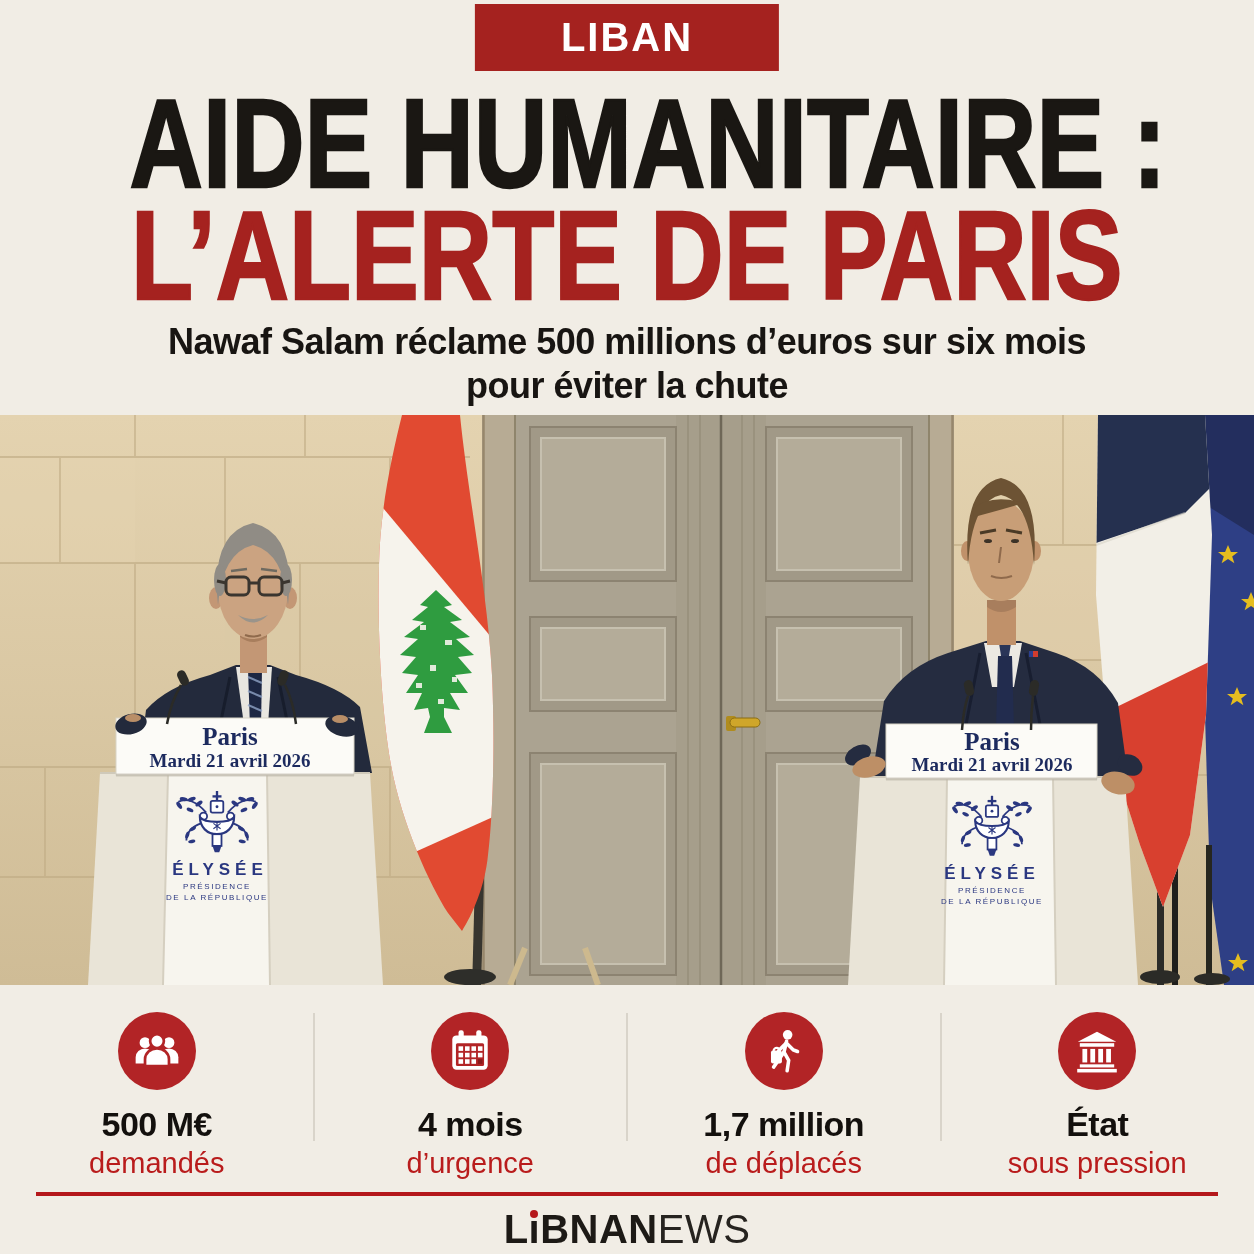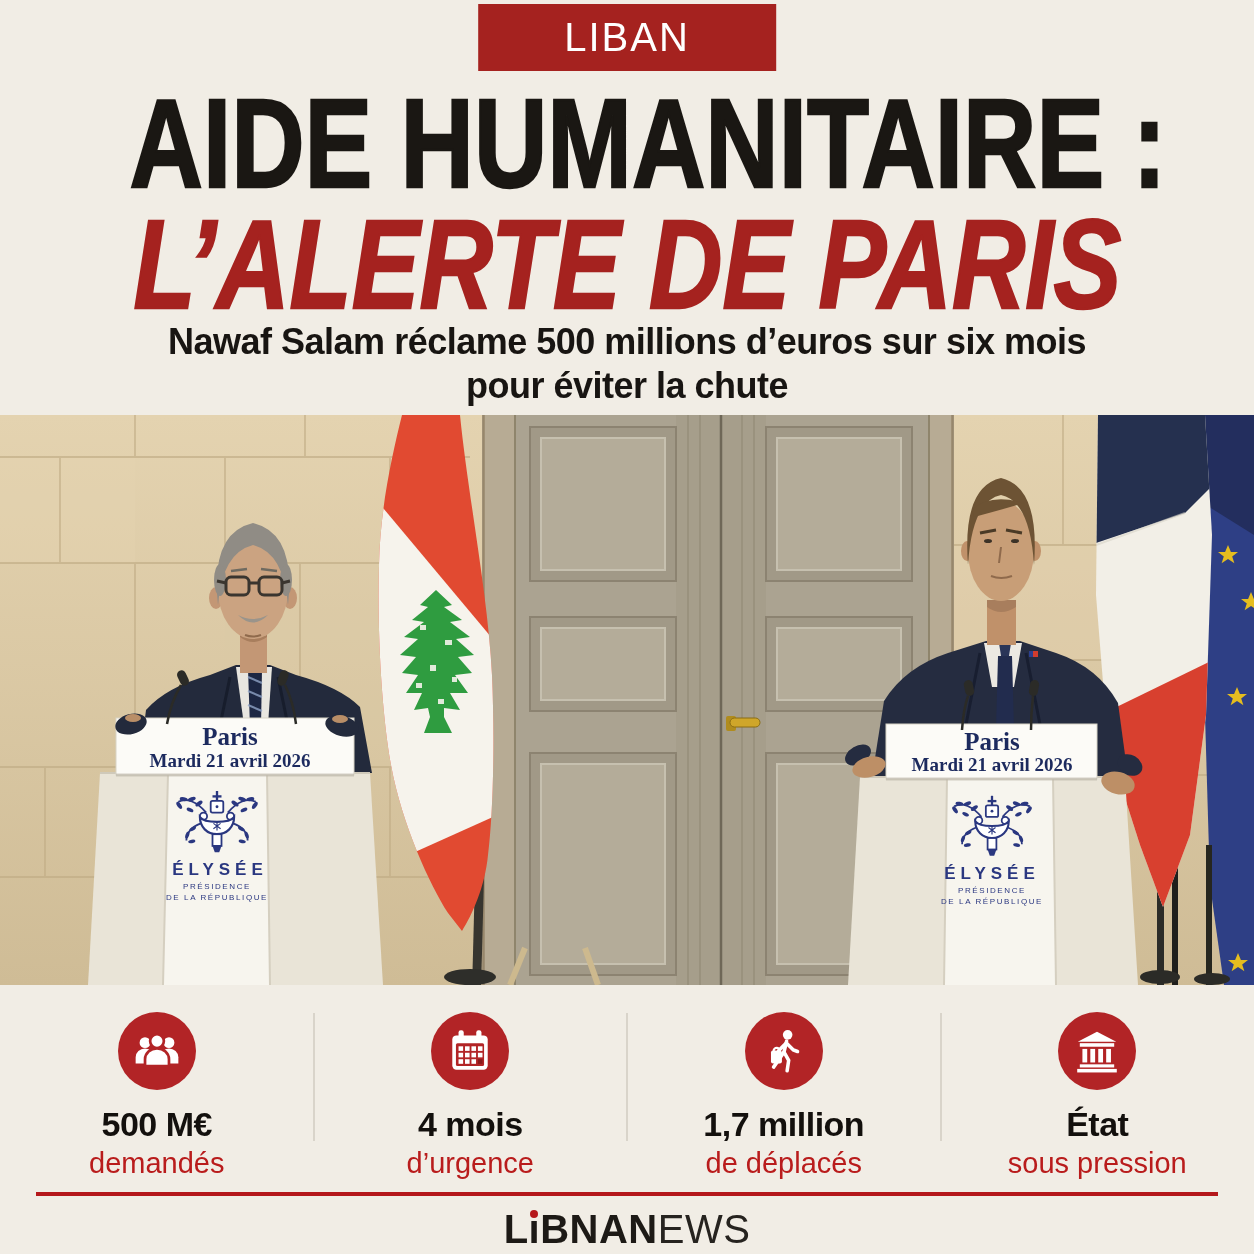--- a/index.html
+++ b/index.html
@@ -7,28 +7,28 @@
     width:1254px;height:1254px;position:relative;overflow:hidden;
     background:var(--page-background,#f1ede5);
     font-family:"Liberation Sans",sans-serif;
     -webkit-font-smoothing:antialiased;
   }
   
   .badge{
     position:absolute;top:4px;left:50%;transform:translateX(-50%);
     background:var(--accent-red,#a5221f);color:#ffffff;
     height:67px;line-height:67px;padding:0 86px;
-    font-size:40px;font-weight:400;letter-spacing:2px;
+    font-size:40px;font-weight:700;letter-spacing:2px;
   }
   .h1line{position:absolute;width:100%;text-align:center;white-space:nowrap;
     font-weight:700;font-size:127px;line-height:118px;}
   .h1line > span{display:inline-block;transform:scaleX(0.80);transform-origin:50% 50%;
     -webkit-text-stroke:2.4px currentColor;}
   .h1-1{top:84px;color:var(--headline-black,#1a1713);}
-  .h1-2{top:205px;color:var(--accent-red,#a5221f);font-style:italic;}
+  .h1-2{top:196px;color:var(--accent-red,#a5221f);}
   .subtitle{
     position:absolute;top:320px;width:100%;text-align:center;
     font-size:36px;line-height:44px;font-weight:700;letter-spacing:-0.5px;
     color:#181512;
   }
   
   .photo{position:absolute;top:415px;left:0;width:1254px;height:639px;}
   .photo svg{display:block;}
   .sign-city{font:700 25px "Liberation Serif",serif;fill:var(--podium-navy,#1c2a5e);}
   .sign-date{font:700 19px "Liberation Serif",serif;fill:var(--podium-navy,#1c2a5e);}

